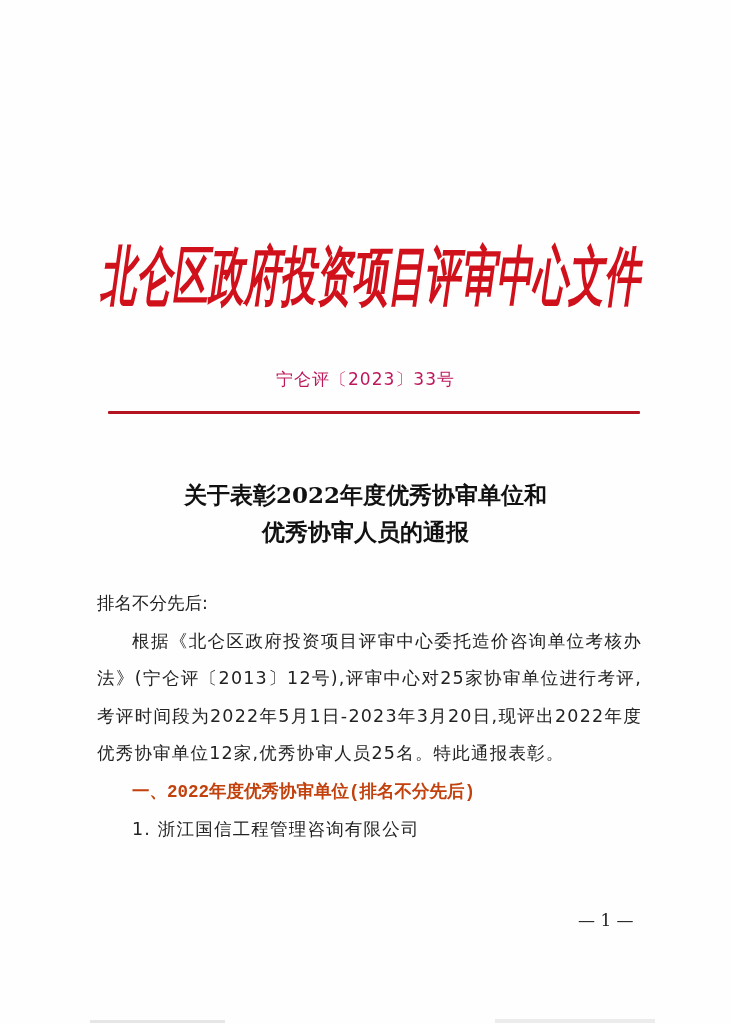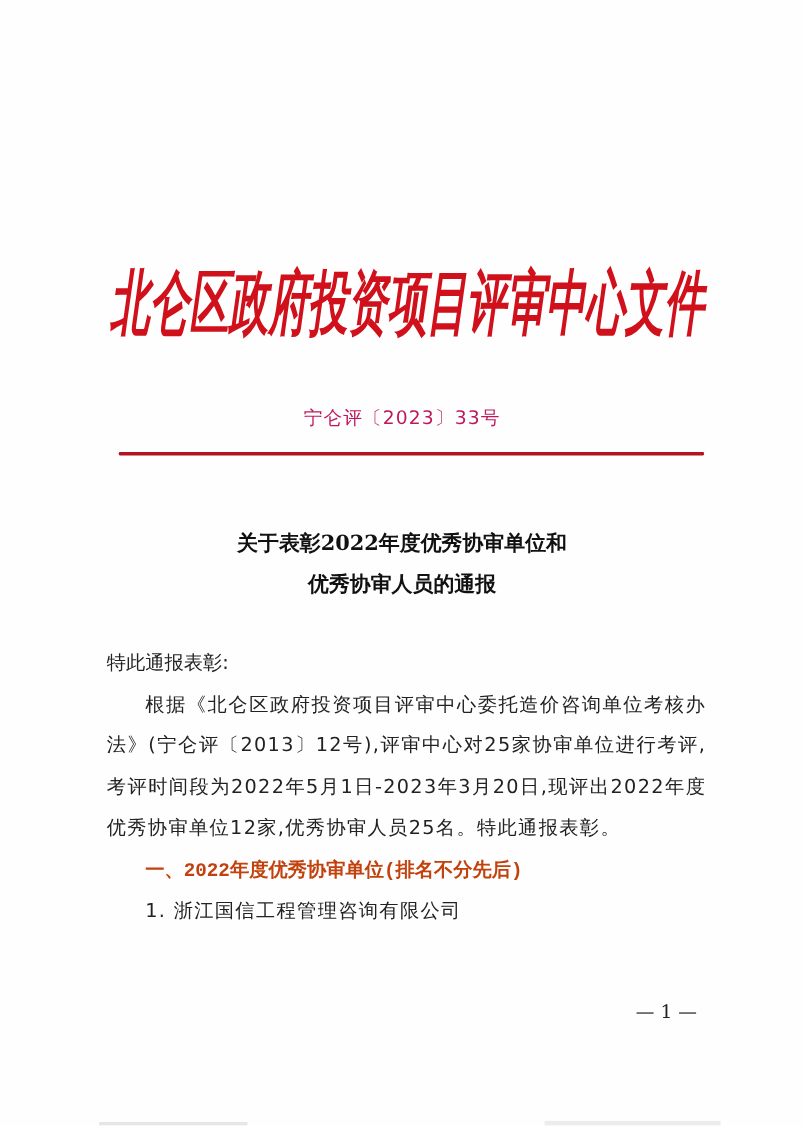--- a/index.html
+++ b/index.html
@@ -66,21 +66,21 @@
       border-radius: 1px;
     }
     .notice-title {
       position: absolute;
       left: 0;
       width: 731px;
       top: 476px;
       text-align: center;
       font-family: "DejaVu Serif", "Liberation Serif", serif;
       font-weight: bold;
-      font-size: 19px;
+      font-size: 23px;
       line-height: 37px;
       color: #111;
     }
     .body-text {
       position: absolute;
       left: 97px;
       width: 545px;
       top: 585px;
       font-family: "DejaVu Sans", "Liberation Sans", sans-serif;
       font-size: 17.5px;
@@ -147,21 +147,21 @@
   <div class="doc-number">宁仑评〔2023〕33号</div>
 
   <div class="red-rule"></div>
 
   <div class="notice-title">
     <div>关于表彰2022年度优秀协审单位和</div>
     <div>优秀协审人员的通报</div>
   </div>
 
   <div class="body-text">
-    <p class="salutation">特此通报表彰:</p>
+    <p class="salutation">排名不分先后:</p>
     <p class="para">根据《北仑区政府投资项目评审中心委托造价咨询单位考核办法》(宁仑评〔2013〕12号),评审中心对25家协审单位进行考评,考评时间段为2022年5月1日-2023年3月20日,现评出2022年度优秀协审单位12家,优秀协审人员25名。特此通报表彰。</p>
     <p class="section-heading">一、2022年度优秀协审单位(排名不分先后)</p>
     <p class="list-item">1. 浙江国信工程管理咨询有限公司</p>
   </div>
 
   <div class="page-number">— 1 —</div>
 
   <div class="bottom-edge"></div>
   <div class="bottom-edge-2"></div>
 </div>

